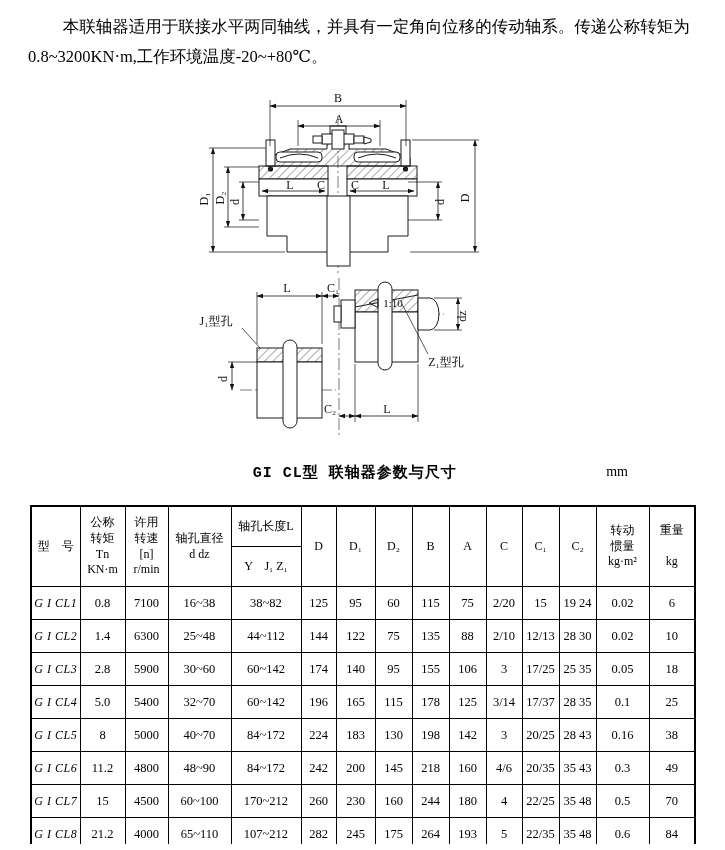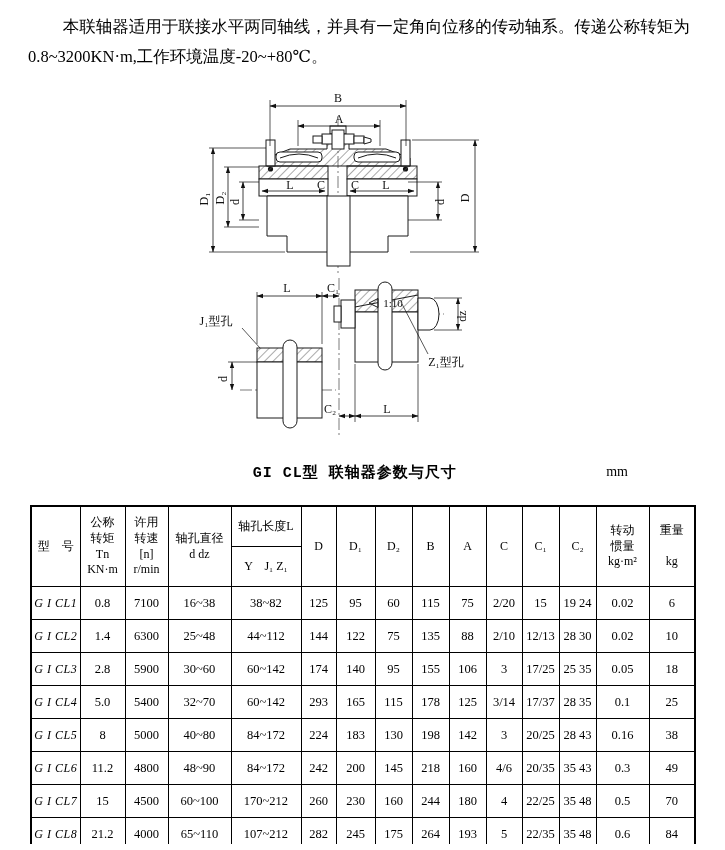--- a/index.html
+++ b/index.html
@@ -282,36 +282,36 @@
           <td data-name="table-cell">25 35</td>
           <td data-name="table-cell">0.05</td>
           <td data-name="table-cell">18</td>
         </tr>
         <tr data-name="table-row">
           <td data-name="model-cell">G I CL4</td>
           <td data-name="table-cell">5.0</td>
           <td data-name="table-cell">5400</td>
           <td data-name="table-cell">32~70</td>
           <td data-name="table-cell">60~142</td>
-          <td data-name="table-cell">293</td>
+          <td data-name="table-cell">196</td>
           <td data-name="table-cell">165</td>
           <td data-name="table-cell">115</td>
           <td data-name="table-cell">178</td>
           <td data-name="table-cell">125</td>
           <td data-name="table-cell">3/14</td>
           <td data-name="table-cell">17/37</td>
           <td data-name="table-cell">28 35</td>
           <td data-name="table-cell">0.1</td>
           <td data-name="table-cell">25</td>
         </tr>
         <tr data-name="table-row">
           <td data-name="model-cell">G I CL5</td>
           <td data-name="table-cell">8</td>
           <td data-name="table-cell">5000</td>
-          <td data-name="table-cell">40~80</td>
+          <td data-name="table-cell">40~70</td>
           <td data-name="table-cell">84~172</td>
           <td data-name="table-cell">224</td>
           <td data-name="table-cell">183</td>
           <td data-name="table-cell">130</td>
           <td data-name="table-cell">198</td>
           <td data-name="table-cell">142</td>
           <td data-name="table-cell">3</td>
           <td data-name="table-cell">20/25</td>
           <td data-name="table-cell">28 43</td>
           <td data-name="table-cell">0.16</td>

